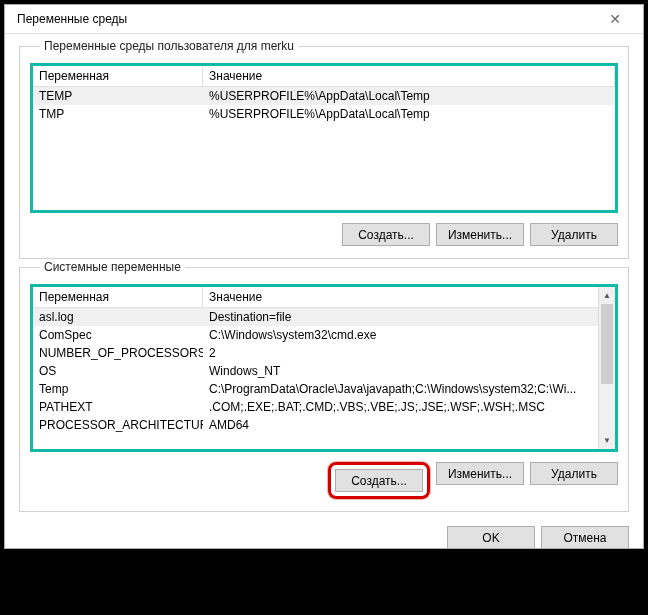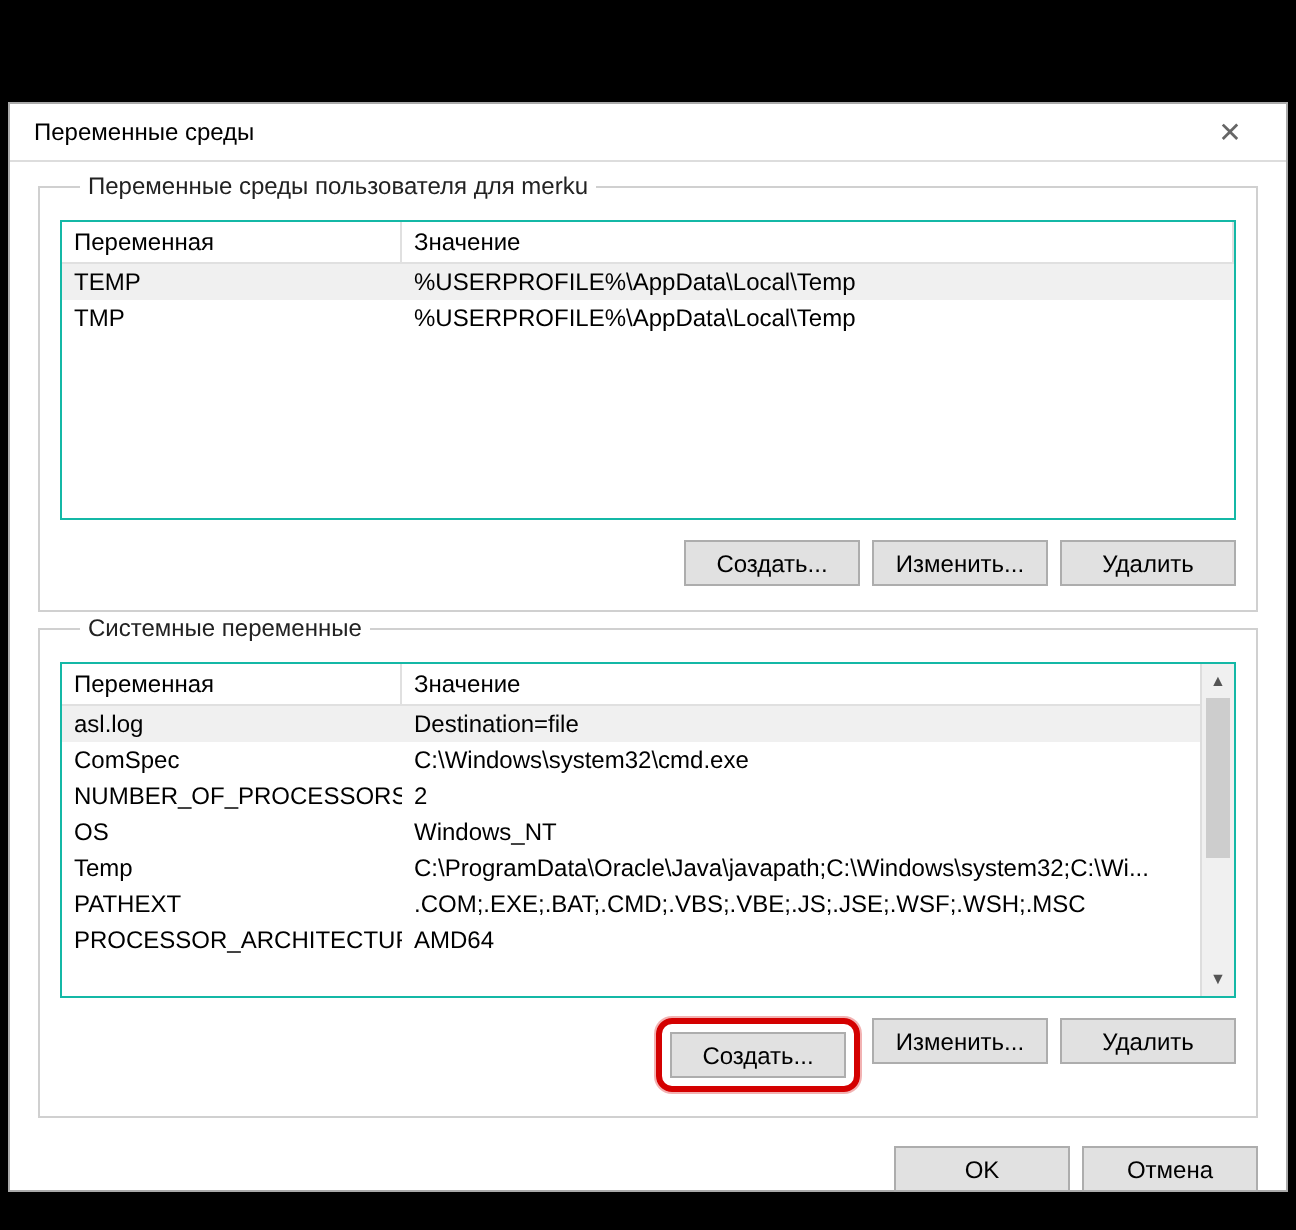--- a/index.html
+++ b/index.html
@@ -11,21 +11,20 @@
   height: 615px;
   padding: 4px;
 }
 .window {
   background: #fff;
   width: 640px;
   height: 545px;
   border: 1px solid #aaa;
   display: flex;
   flex-direction: column;
-  margin-top: 47px;
 }
 .titlebar {
   display: flex;
   justify-content: space-between;
   align-items: center;
   height: 30px;
   padding: 0 8px 0 12px;
   border-bottom: 1px solid #ddd;
 }
 .close-btn {
@@ -52,21 +51,21 @@
 .group-label {
   position: absolute;
   top: -8px;
   left: 20px;
   background: #fff;
   padding: 0 4px;
   font-size: 12px;
   color: #222;
 }
 .listbox {
-  border: 1px solid #14b8a6;
+  border: 3px solid #14b8a6;
   background: #fff;
   display: flex;
   flex-direction: column;
   overflow: hidden;
 }
 .listbox.user { height: 150px; margin-top: 6px; }
 .listbox.system { height: 168px; margin-top: 6px; position: relative; }
 .list-header {
   display: flex;
   background: #fff;

